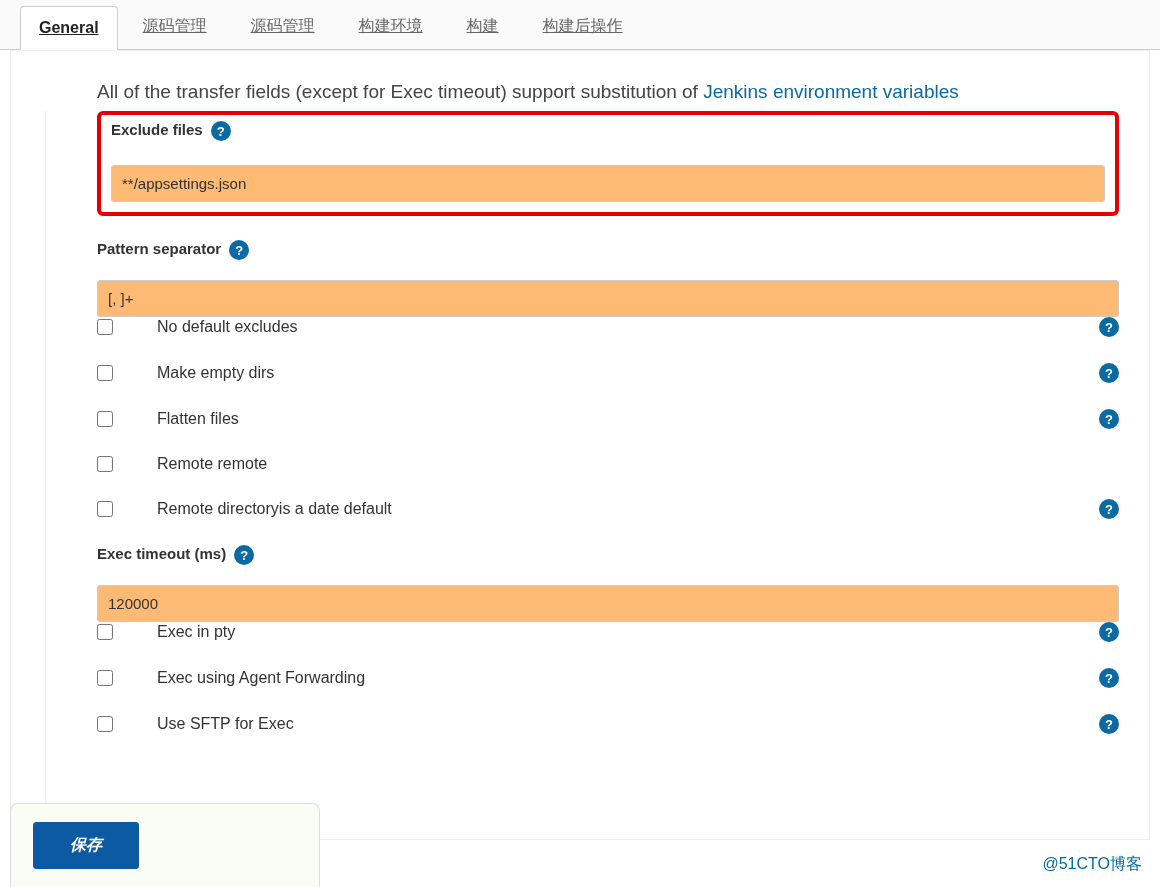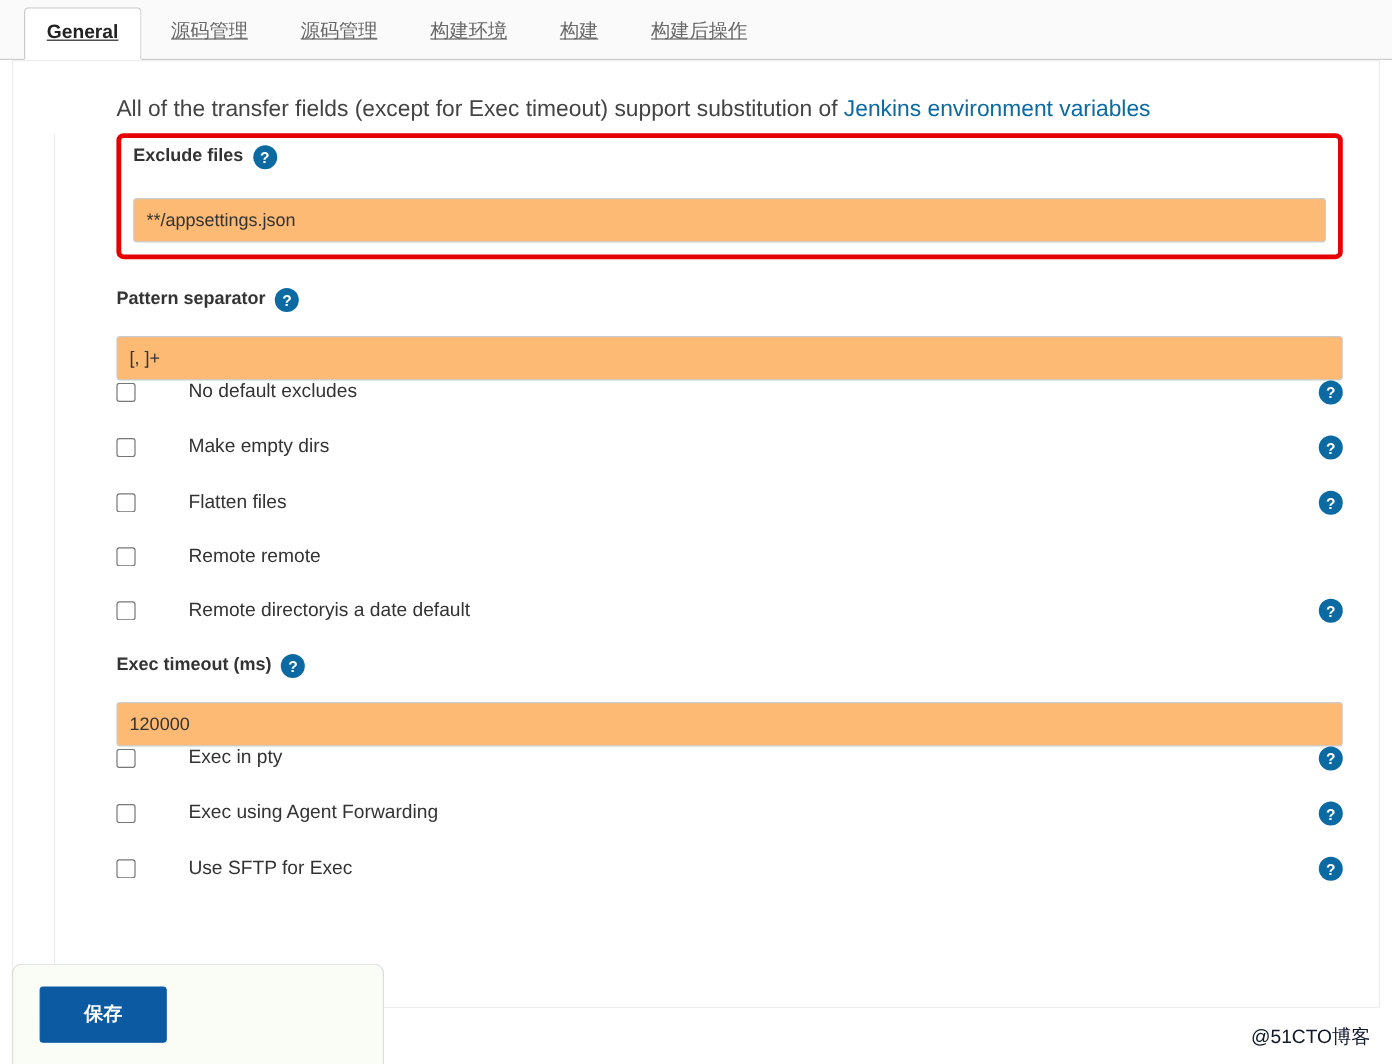--- a/index.html
+++ b/index.html
@@ -16,23 +16,23 @@
   .help-icon { display: inline-flex; align-items: center; justify-content: center; width: 20px; height: 20px; background: #0b6aa2; color: #fff; border-radius: 50%; font-weight: 700; font-size: 13px; margin-left: 8px; cursor: pointer; }
   .help-icon.right { margin-left: auto; }
   .text-input { width: 100%; padding: 9px 10px; font-size: 15px; border: 1px solid #ccc; border-radius: 3px; background: #fdba74; color: #333; margin-top: 16px; }
   .highlight-box .text-input { margin-top: 14px; }
   .section-block { }
   .section-block .text-input { margin-top: 10px; }
   .checkbox-row { display: flex; align-items: center; margin-bottom: 26px; gap: 28px; }
   .checkbox-row input[type=checkbox] { width: 16px; height: 16px; margin-right: 16px; accent-color: #555; cursor: pointer; }
   .checkbox-row label { font-size: 16px; color: #333; cursor: pointer; }
   .footer-bar { position: absolute; bottom: 0; left: 10px; width: 310px; background: #fafdf6; border: 1px solid #ddd; border-bottom: none; border-radius: 8px 8px 0 0; padding: 18px 22px; display: flex; gap: 20px; }
-  .btn { padding: 12px 36px; font-size: 16px; font-weight: 600; border-radius: 3px; cursor: pointer; border: 1px solid #ccc; background: #fff; }
+  .btn { padding: 12px 36px; font-size: 16px; font-weight: 600; border-radius: 3px; cursor: pointer; border: 1px solid #ccc; background: #fff; font-style: italic; }
   .btn.primary { background: #0b5aa2; color: #fff; border-color: #0b5aa2; }
-  .watermark { position: absolute; bottom: 12px; right: 18px; color: #0f172a; font-size: 16px; }
+  .watermark { position: absolute; bottom: 12px; right: 18px; color: #0369a1; font-size: 16px; }
   .vbar { position: absolute; left: 34px; top: 60px; width: 1px; height: 740px; background: #eee; }
 </style>
 </head>
 <body>
 
 <div class="tabs">
   <div class="tab active">General</div>
   <div class="tab">源码管理</div>
   <div class="tab">源码管理</div>
   <div class="tab">构建环境</div>

